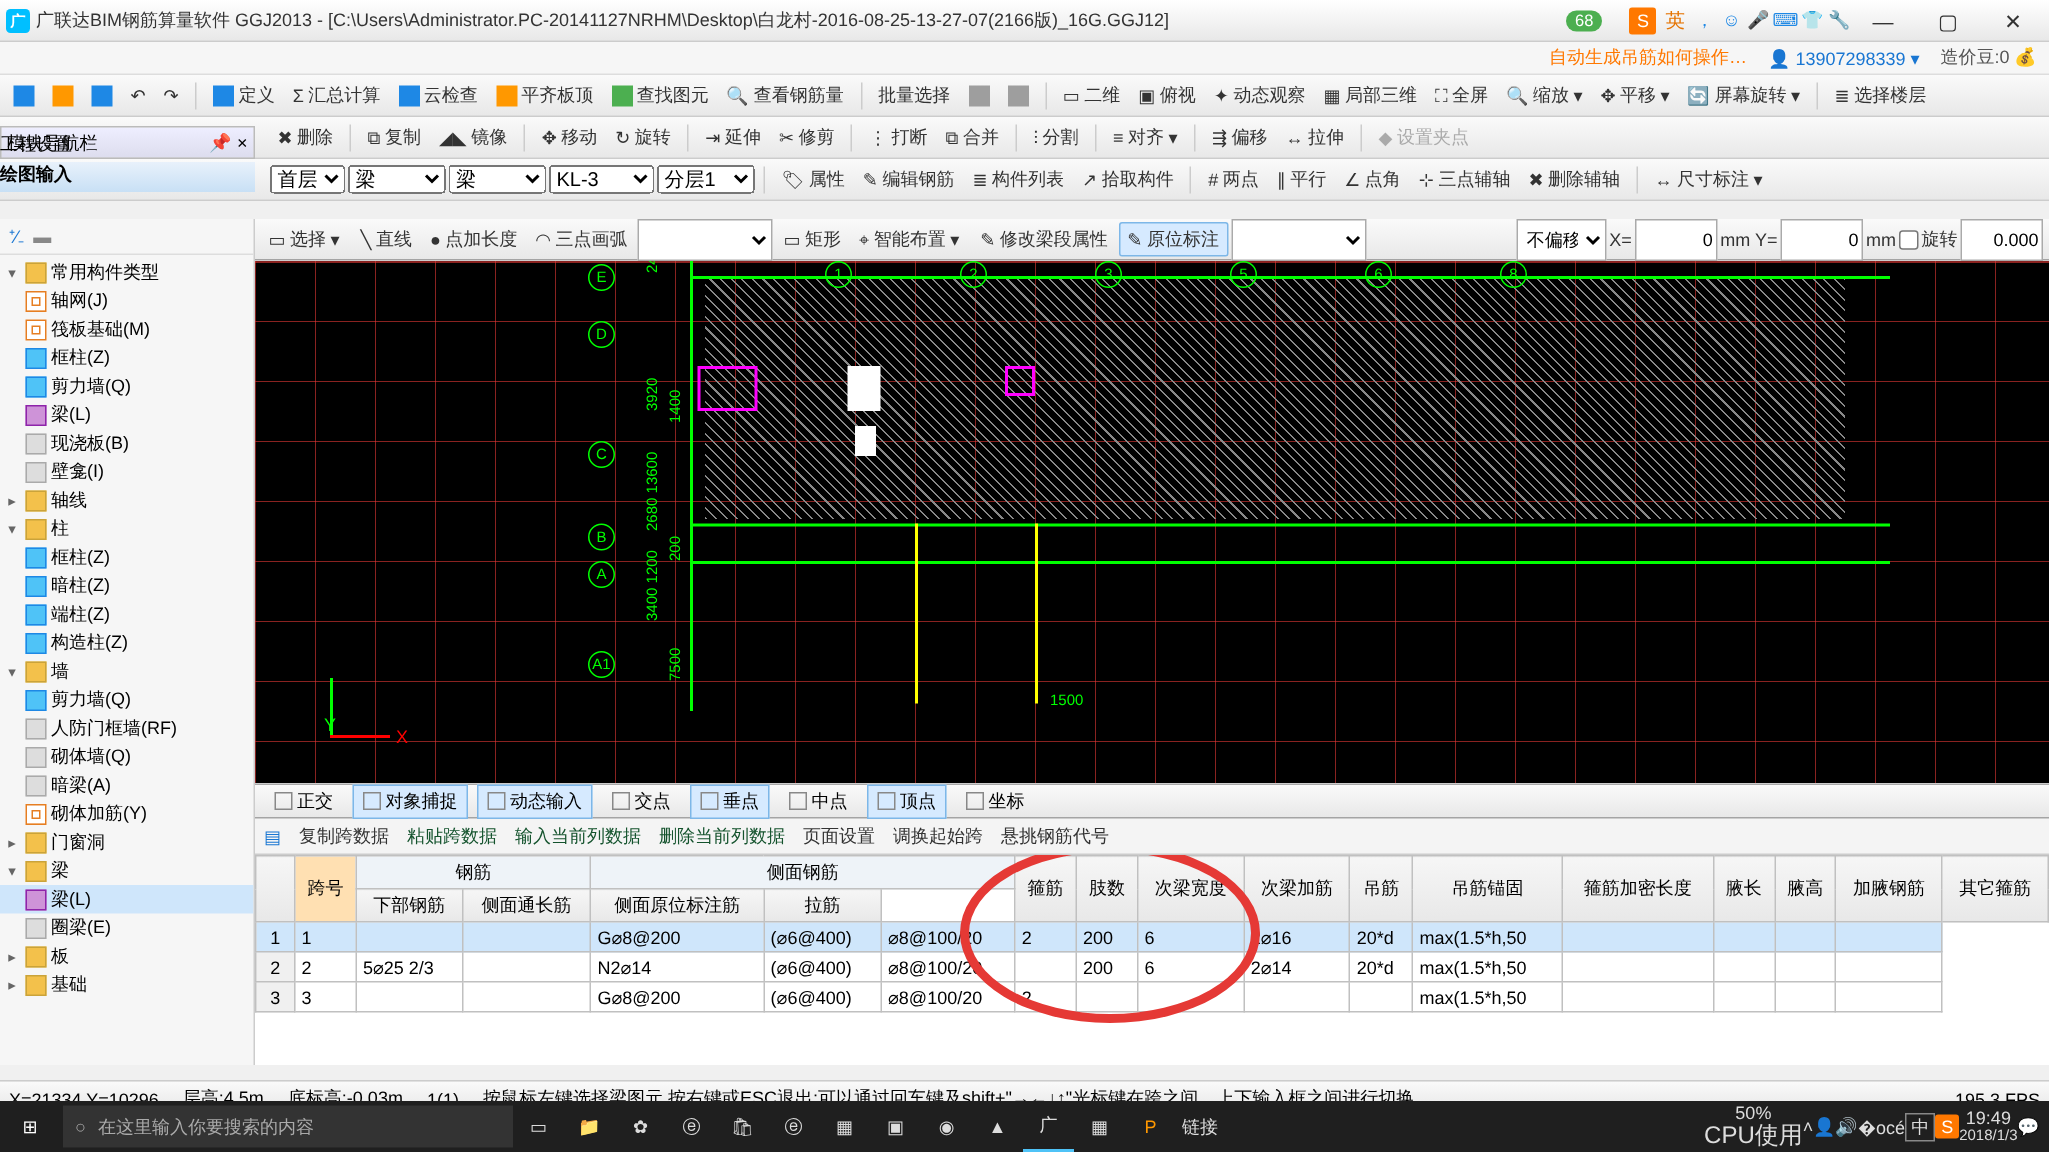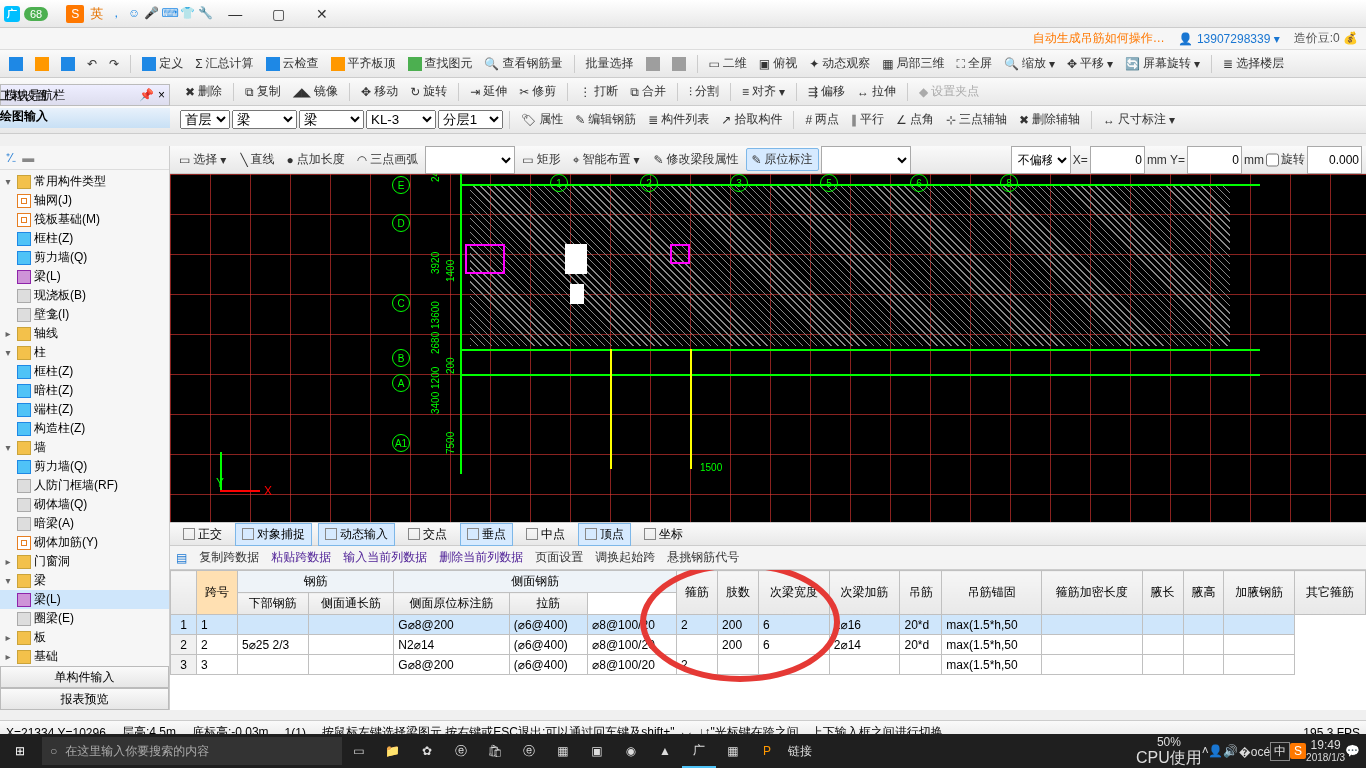--- a/index.html
+++ b/index.html
@@ -65,21 +65,21 @@
 .dim{position:absolute;color:#0f0;font-size:10px;}
 
 
 .snapbar { height:24px; background:linear-gradient(#fafafa,#e8e8e8); border-top:1px solid #ccc; border-bottom:1px solid #ccc; display:flex; align-items:center; padding:0 6px; gap:6px;}
 .snapbar .sbtn{display:inline-flex;align-items:center;gap:3px;padding:2px 6px;border:1px solid transparent;cursor:pointer;}
 .snapbar .sbtn.active{background:#d6eaff;border:1px solid #7db7e8;}
 
 
 .databar { height:24px; background:#f4f4f4; border-bottom:1px solid #ccc; display:flex; align-items:center; padding:0 6px; gap:12px;}
 .databar span{color:#333;cursor:pointer;}
-.databar span.gray{color:#4c1d95;}
+.databar span.gray{color:#14532d;}
 
 
 .tablewrap { background:#fff; overflow:auto; position:relative; }
 table.grid { border-collapse:collapse; width:100%; font-size:12px;}
 table.grid th, table.grid td { border:1px solid #c0c0c0; padding:2px 4px; height:20px; text-align:left; white-space:nowrap;}
 table.grid th { background:linear-gradient(#f6f6f6,#e8e8e8); font-weight:normal; text-align:center;}
 table.grid th.span{background:#eef3f8;}
 table.grid tr.selrow td { background:#cfe6fb; }
 table.grid td.rownum{background:#f0f0f0;text-align:center;width:26px;}
 .redcircle{position:absolute;border:6px solid #e53935;border-radius:50%;width:200px;height:120px;pointer-events:none;}
@@ -100,20 +100,21 @@
 
 .status { bottom:24px; }
 .leftpanel { bottom:58px; }
 .main { bottom:58px; }
 </style>
 </head>
 <body>
 
 <div class="titlebar">
   <span class="appicon">广</span>
+  <span class="title">广联达BIM钢筋算量软件 GGJ2013 - [C:\Users\Administrator.PC-20141127NRHM\Desktop\白龙村-2016-08-25-13-27-07(2166版)_16G.GGJ12]</span>
   <span class="badge68">68</span>
   <span style="width:18px;height:18px;background:#ff7800;color:#fff;display:inline-flex;align-items:center;justify-content:center;border-radius:2px;margin:0 2px;">S</span>
   <span class="ime">英</span>
   <span class="imeicons">
     <span>，</span><span>☺</span><span>🎤</span><span>⌨</span><span>👕</span><span>🔧</span>
   </span>
   <span class="winbtns">
     <span>—</span>
     <span>▢</span>
     <span>✕</span>
@@ -365,24 +366,20 @@
         <span class="tw">▸</span>
         <span class="fic fic-folder"></span>
         <span class="lbl">板</span>
       </div>
       <div class="node ind1">
         <span class="tw">▸</span>
         <span class="fic fic-folder"></span>
         <span class="lbl">基础</span>
       </div>
     </div>
-  <div class="tabs-bottom">
-    <div class="tabbtn">单构件输入</div>
-    <div class="tabbtn">报表预览</div>
-  </div>
 </div>
 
 <div class="main" style="top:146px;">
 
   <div class="selectbar" style="background:linear-gradient(#fafafa,#e8e8e8);">
     <span class="tb">▭ <span>选择</span> ▾</span>
       <div class="sep"></div>
     <span class="tb">╲ <span>直线</span></span>
     <span class="tb">● <span>点加长度</span></span>
     <span class="tb">◠ <span>三点画弧</span></span>

